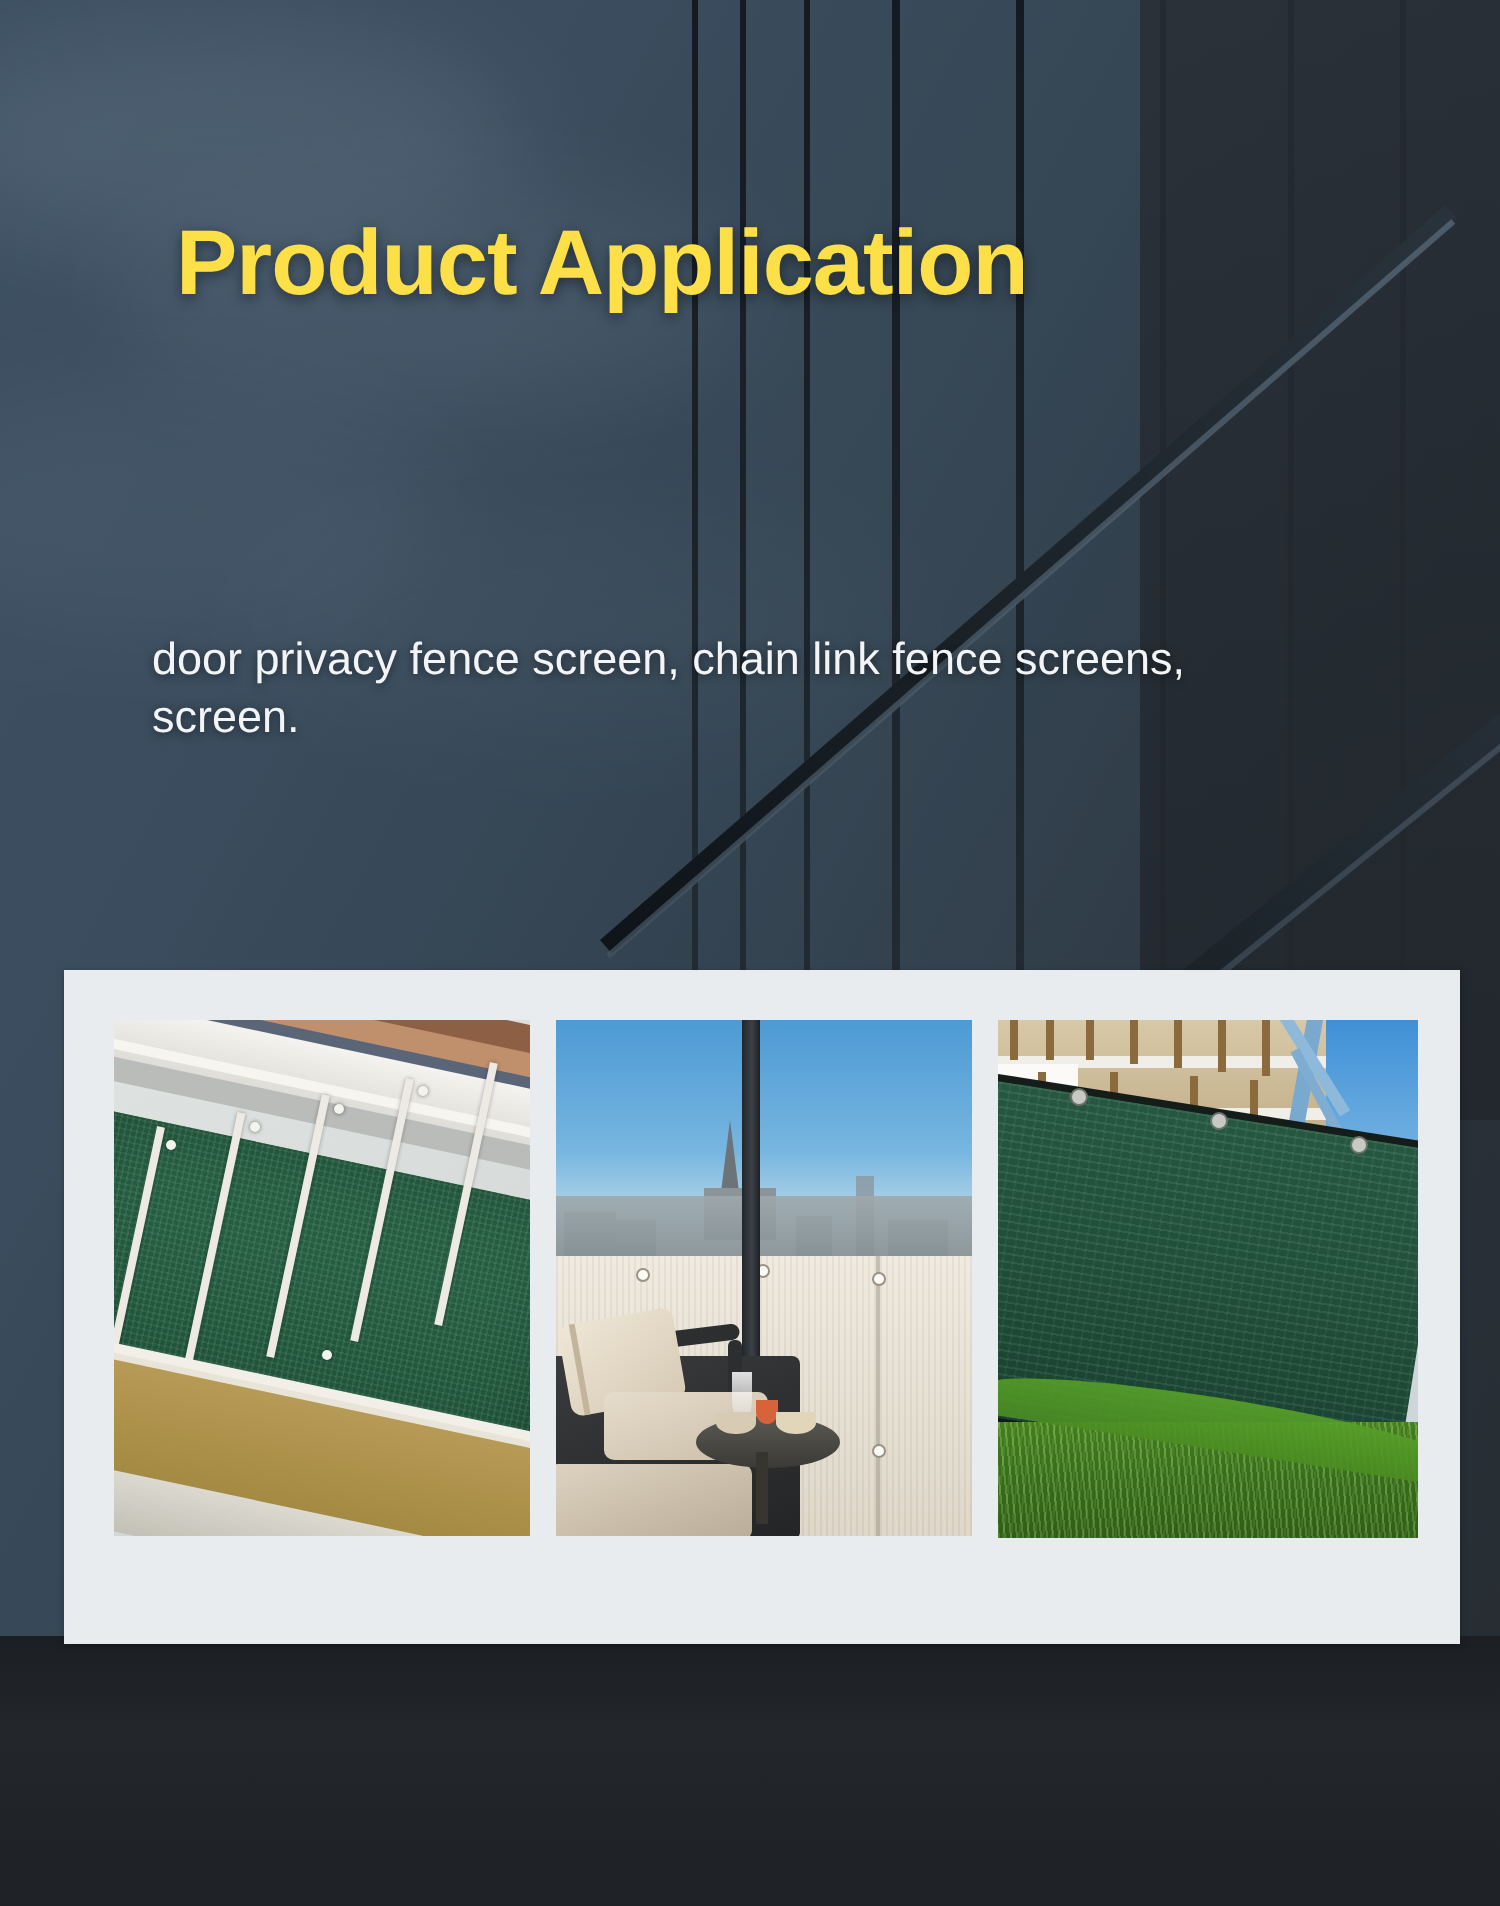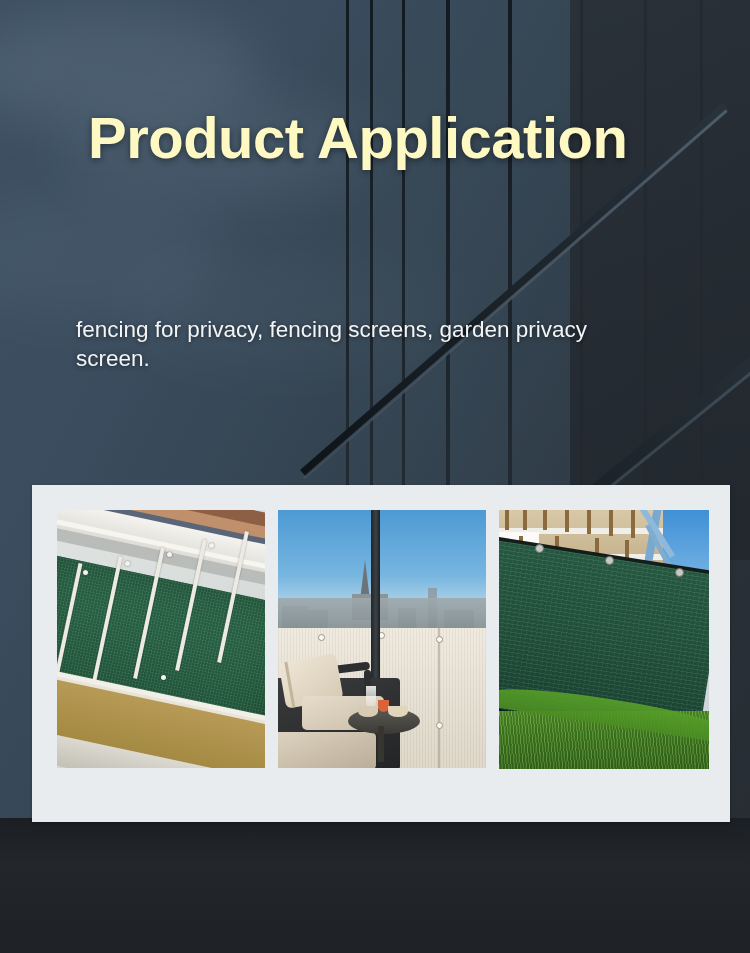--- a/index.html
+++ b/index.html
@@ -33,21 +33,21 @@
   .slab{position:absolute;right:0;top:0;width:180px;height:560px;background:linear-gradient(180deg,#272d34,#20262c);opacity:.85;}
   
   .terrace{
     position:absolute;left:0;right:0;top:818px;height:135px;
     background:linear-gradient(180deg,#1b1f24 0%,#23272c 35%,#1e2226 100%);
   }
 
   
   .title{
     position:absolute;left:88px;top:104px;
-    font-size:58px;font-weight:bold;color:#fef9c3;letter-spacing:-0.5px;
+    font-size:46px;font-weight:bold;color:#fde047;letter-spacing:-0.5px;
     text-shadow:0 2px 7px rgba(0,0,0,.45);
     white-space:nowrap;
   }
 
   
   .para{
     position:absolute;left:76px;top:316px;width:604px;
     font-size:22.5px;line-height:28.5px;color:#f2f4f6;
     text-align:justify;text-shadow:0 1px 4px rgba(0,0,0,.5);
   }
@@ -197,21 +197,21 @@
       
       
 
       
     </div>
   </div>
 
   <div class="title">Product Application</div>
 
   <div class="para">
-    <div>fencing for privacy, fencing screens, garden privacy</div>
+    <div>door privacy fence screen, chain link fence screens,</div>
     <div class="last">screen.</div>
   </div>
 
   <div class="panel">
     <div class="gallery">
 
       <div class="shot a">
         <div class="a-sky"></div>
         <div class="a-roofband"></div>
         <div class="a-roofband2"></div>

